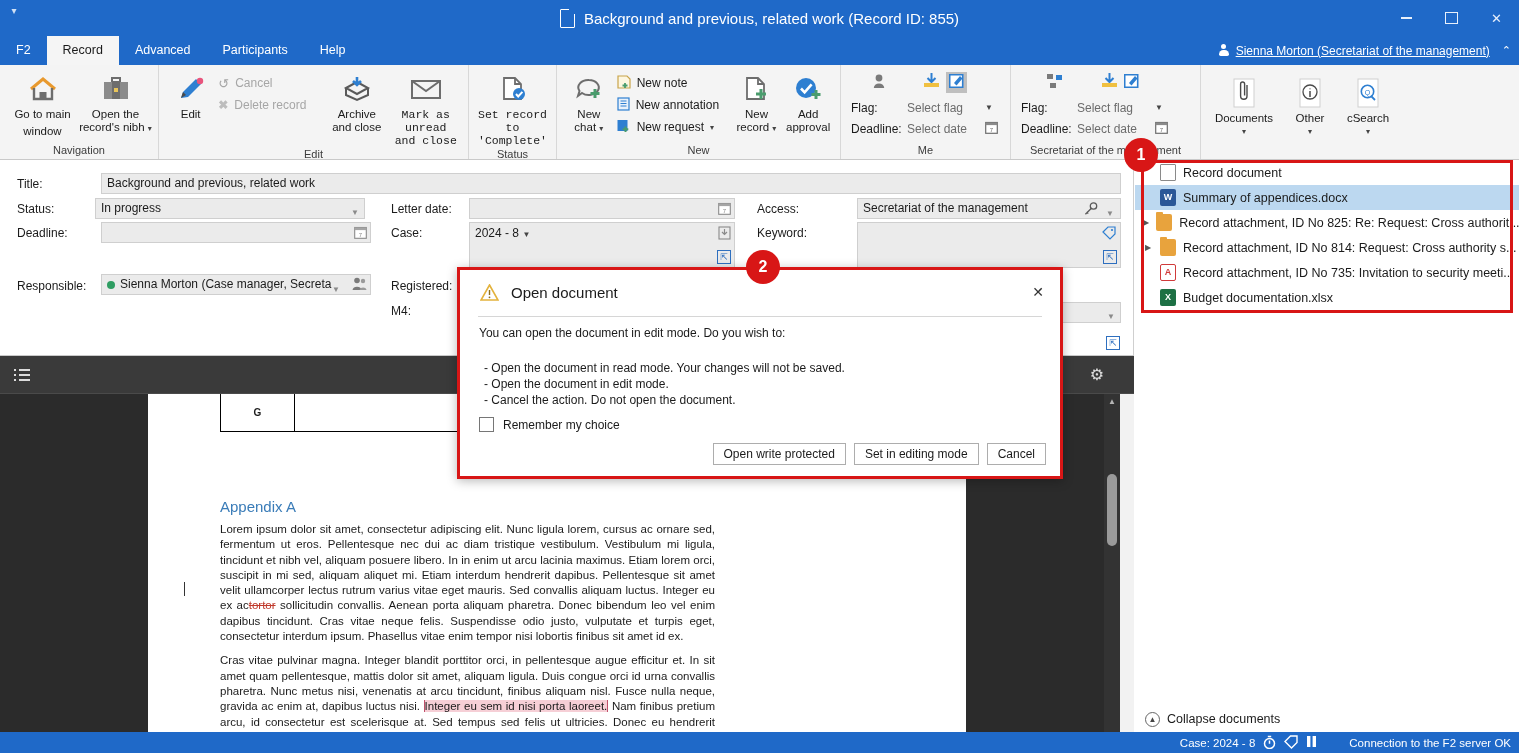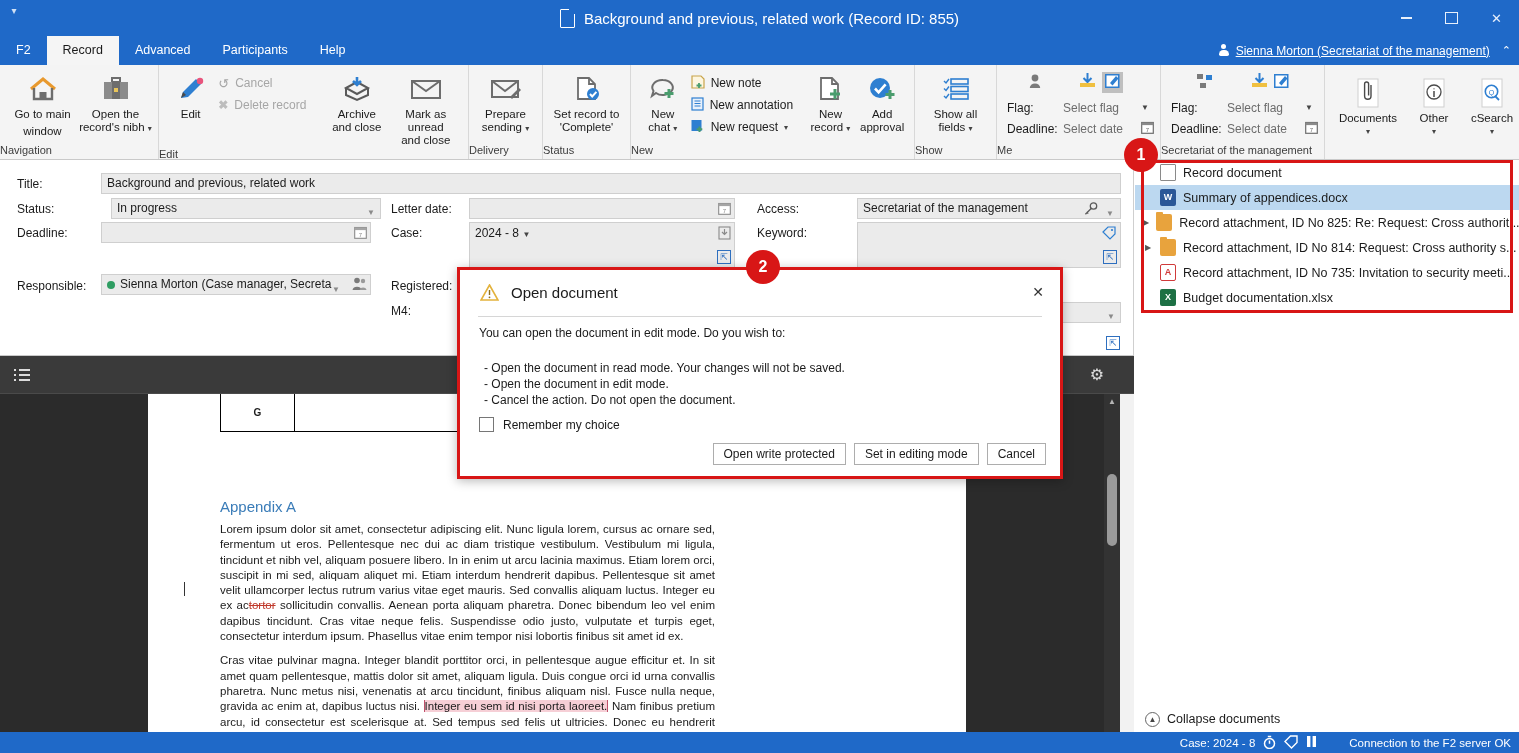--- a/index.html
+++ b/index.html
@@ -75,30 +75,30 @@
   
   .ribbon {
     position: absolute; left: 0; top: 65px; width: 1519px; height: 95px;
     background: #f4f4f4; border-bottom: 1px solid #c9c9c9;
     display: flex; align-items: stretch;
   }
   .rgroup { position: relative; display: flex; flex-direction: column; }
   .rgroup + .rgroup { border-left: 1px solid #d8d8d8; }
   .rgroup-body { flex: 1; display: flex; align-items: flex-start; padding: 4px 6px 0 6px; }
   .rgroup-title {
-    height: 16px; line-height: 14px; font-size: 11px; color: #3c3c3c;
+    height: 16px; line-height: 14px; text-align: center; font-size: 11px; color: #3c3c3c;
   }
   .rbtn {
     width: 74px; display: flex; flex-direction: column; align-items: center;
     padding-top: 4px; text-align: center; color: #1b1b1b; font-size: 11.5px; line-height: 13px;
     cursor: default;
   }
   .rbtn .lbl { margin-top: 3px; }
   .rbtn.narrow { width: 58px; }
-  .rbtn.wide { width: 82px; }
+  .rbtn.wide { width: 82px; font-family: Liberation Mono, monospace; }
   .ricon { height: 32px; display:flex; align-items:center; justify-content:center; }
 
   .rsmall-col { display: flex; flex-direction: column; justify-content: flex-start; padding-top: 3px; }
   .rsmall {
     height: 22px; display: flex; align-items: center; gap: 6px;
     padding: 0 6px 0 2px; font-size: 12px; color: #1b1b1b;
   }
   .rsmall.disabled { color: #a6a6a6; }
 
   
@@ -348,36 +348,20 @@
               <path d="M2 4 L16 14 L30 4" fill="none" stroke="#6d6d6d" stroke-width="2"></path>
             </svg>
           </span>
           <span class="lbl">Mark as unread</span>
           <span class="lbl" style="margin-top:0">and close</span>
         </div>
       </div>
       <div class="rgroup-title">Edit</div>
     </div>
 
-    <div class="rgroup" style="width:74px">
-      <div class="rgroup-body">
-        <div class="rbtn">
-          <span class="ricon">
-            <svg width="32" height="24" viewBox="0 0 32 24">
-              <rect x="2" y="4" width="26" height="16" fill="none" stroke="#6d6d6d" stroke-width="2"></rect>
-              <path d="M2 4 L15 14 L28 4" fill="none" stroke="#6d6d6d" stroke-width="2"></path>
-              <path d="M20 20 l9 -9 l2 2 l-9 9 z" fill="#6d6d6d"></path>
-            </svg>
-          </span>
-          <span class="lbl">Prepare</span>
-          <span class="lbl" style="margin-top:0"><span>sending</span> <span class="caret">▾</span></span>
-        </div>
-      </div>
-      <div class="rgroup-title">Delivery</div>
-    </div>
 
     <div class="rgroup" style="width:88px">
       <div class="rgroup-body">
         <div class="rbtn wide">
           <span class="ricon">
             <svg width="26" height="26" viewBox="0 0 26 26">
               <path d="M4 2 h11 l6 6 v15 h-17 z" fill="#fff" stroke="#6d6d6d" stroke-width="1.8"></path>
               <path d="M15 2 v6 h6" fill="none" stroke="#6d6d6d" stroke-width="1.8"></path>
               <circle cx="19" cy="18" r="6" fill="#2e7fd1"></circle>
               <path d="M16 18 l2.2 2.4 l4.2 -4.6" fill="none" stroke="#fff" stroke-width="2"></path>
@@ -451,37 +435,20 @@
               <path d="M22 14 v9 M17.5 18.5 h9" stroke="#4a9c6d" stroke-width="3"></path>
             </svg>
           </span>
           <span class="lbl">Add</span>
           <span class="lbl" style="margin-top:0">approval</span>
         </div>
       </div>
       <div class="rgroup-title">New</div>
     </div>
 
-    <div class="rgroup" style="width:82px">
-      <div class="rgroup-body">
-        <div class="rbtn">
-          <span class="ricon">
-            <svg width="28" height="24" viewBox="0 0 28 24">
-              <rect x="9" y="2" width="17" height="5" fill="none" stroke="#2e7fd1" stroke-width="1.6"></rect>
-              <rect x="9" y="9.5" width="17" height="5" fill="none" stroke="#2e7fd1" stroke-width="1.6"></rect>
-              <rect x="9" y="17" width="17" height="5" fill="none" stroke="#2e7fd1" stroke-width="1.6"></rect>
-              <path d="M2 4 l2 2 l3 -4 M2 11.5 l2 2 l3 -4 M2 19 l2 2 l3 -4" fill="none" stroke="#2e7fd1" stroke-width="1.4"></path>
-            </svg>
-          </span>
-          <span class="lbl">Show all</span>
-          <span class="lbl" style="margin-top:0"><span>fields</span> <span class="caret">▾</span></span>
-        </div>
-      </div>
-      <div class="rgroup-title">Show</div>
-    </div>
 
     <div class="rgroup" style="width:170px">
       <div class="rgroup-body" style="flex-direction:column;padding-left:10px">
         <div class="flagicons">
           <span style="margin-left:18px">
             <svg width="12" height="14" viewBox="0 0 12 14">
                 <circle cx="6" cy="4" r="3.4" fill="#7a7a7a"></circle>
                 <path d="M0.8 14 a5.2 4.6 0 0 1 10.4 0 z" fill="#7a7a7a"></path>
               </svg>
           </span>
@@ -604,21 +571,21 @@
       <div class="rgroup-title"></div>
     </div>
   </div>
 
   <div class="form">
 
     <div class="fld-label" style="left:17px; top:17px">Title:</div>
     <div class="inp" style="left:101px; top:13px; width:1020px; background:#ebebeb">Background and previous, related work</div>
 
     <div class="fld-label" style="left:17px; top:42px">Status:</div>
-    <div class="inp" style="left:111px; top:38px; width:270px">
+    <div class="inp" style="left:95px; top:38px; width:270px">
       <span>In progress</span>
       <span class="dd-caret">▼</span>
     </div>
 
     <div class="fld-label" style="left:17px; top:66px">Deadline:</div>
     <div class="inp" style="left:101px; top:62px; width:270px">
       <span></span>
       <span class="inp-icon">
         <svg width="13" height="14" viewBox="0 0 13 14">
             <rect x="0.7" y="2.5" width="11.6" height="10.8" fill="#fff" stroke="#8a8a8a" stroke-width="1.1"></rect>

